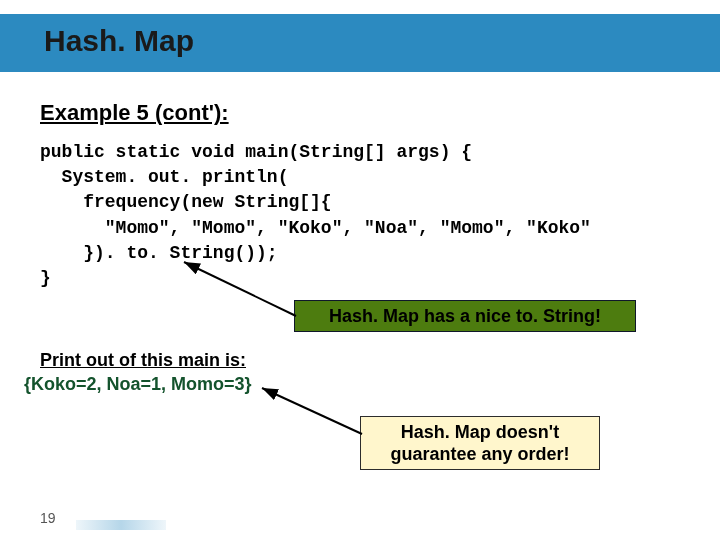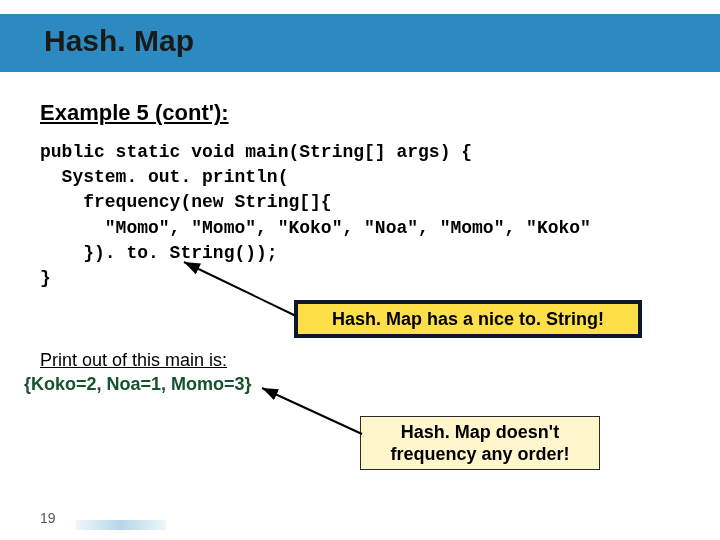--- a/index.html
+++ b/index.html
@@ -58,35 +58,35 @@
     line-height: 1.4;
     white-space: pre;
     color: #000;
   }
   .callout1 {
     position: absolute;
     top: 300px;
     left: 294px;
     width: 340px;
     height: 30px;
-    background: #fde047;
-    border: 4px solid #0f172a;
+    background: #4d7c0f;
+    border: 1px solid #0f172a;
     display: flex;
     align-items: center;
     justify-content: center;
     font-size: 18px;
     font-weight: bold;
     color: #000;
   }
   .printout-label {
     position: absolute;
     top: 350px;
     left: 40px;
     font-size: 18px;
-    font-weight: normal;
+    font-weight: bold;
     text-decoration: underline;
     color: #000;
   }
   .printout-value {
     position: absolute;
     top: 374px;
     left: 24px;
     font-size: 18px;
     font-weight: bold;
     color: #14532d;
@@ -155,21 +155,21 @@
       <marker id="ah1" markerWidth="10" markerHeight="10" refX="8" refY="3" orient="auto">
         <path d="M0,0 L8,3 L0,6 Z" fill="#000"></path>
       </marker>
     </defs>
     <line x1="120" y1="60" x2="8" y2="6" stroke="#000" stroke-width="2" marker-end="url(#ah1)"></line>
   </svg>
 
   <div class="printout-label">Print out of this main is:</div>
   <div class="printout-value">{Koko=2, Noa=1, Momo=3}</div>
 
-  <div class="callout2">Hash. Map doesn't frequency any order!</div>
+  <div class="callout2">Hash. Map doesn't guarantee any order!</div>
 
   <svg class="arrow" style="left:256px; top:384px;" width="120" height="60">
     <defs>
       <marker id="ah2" markerWidth="10" markerHeight="10" refX="8" refY="3" orient="auto">
         <path d="M0,0 L8,3 L0,6 Z" fill="#000"></path>
       </marker>
     </defs>
     <line x1="106" y1="50" x2="6" y2="4" stroke="#000" stroke-width="2" marker-end="url(#ah2)"></line>
   </svg>
 

